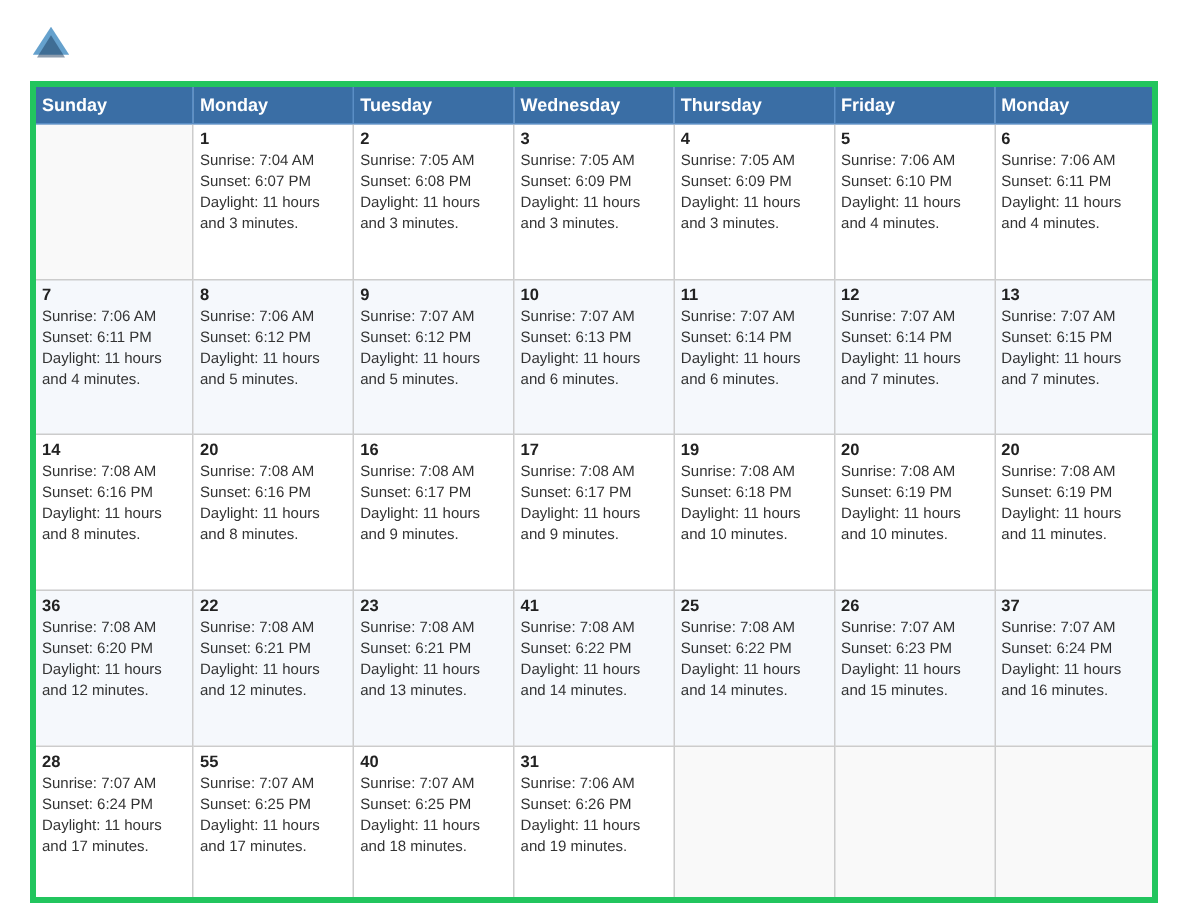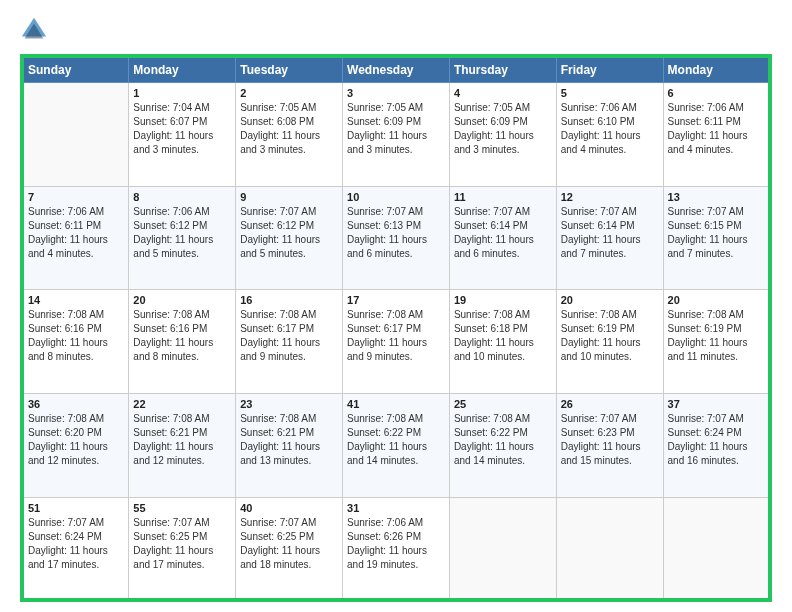--- a/index.html
+++ b/index.html
@@ -245,21 +245,21 @@
             <div class="day-num">26</div>
             <div class="day-info">Sunrise: 7:07 AM<br>Sunset: 6:23 PM<br>Daylight: 11 hours and 15 minutes.</div>
           </td>
           <td>
             <div class="day-num">37</div>
             <div class="day-info">Sunrise: 7:07 AM<br>Sunset: 6:24 PM<br>Daylight: 11 hours and 16 minutes.</div>
           </td>
         </tr>
         <tr class="last-row">
           <td>
-            <div class="day-num">51</div>
+            <div class="day-num">28</div>
             <div class="day-info">Sunrise: 7:07 AM<br>Sunset: 6:24 PM<br>Daylight: 11 hours and 17 minutes.</div>
           </td>
           <td>
             <div class="day-num">55</div>
             <div class="day-info">Sunrise: 7:07 AM<br>Sunset: 6:25 PM<br>Daylight: 11 hours and 17 minutes.</div>
           </td>
           <td>
             <div class="day-num">40</div>
             <div class="day-info">Sunrise: 7:07 AM<br>Sunset: 6:25 PM<br>Daylight: 11 hours and 18 minutes.</div>
           </td>

